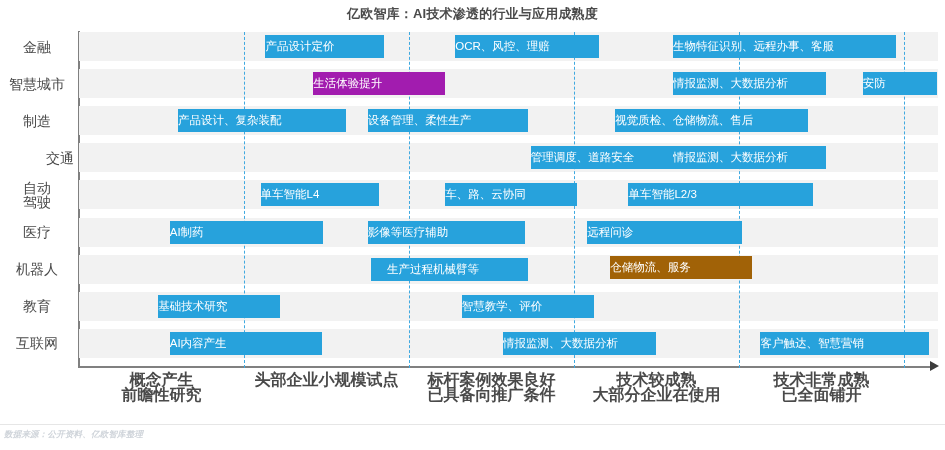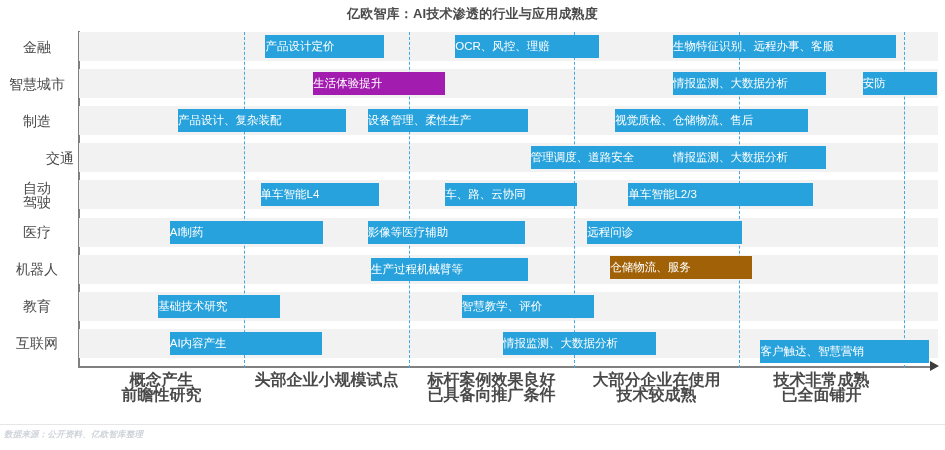--- a/index.html
+++ b/index.html
@@ -207,43 +207,43 @@
       <div class="bar-box" style="left: 367.75px; width: 160.05px; top: 109.2px; background: rgb(39, 162, 220);">设备管理、柔性生产</div>
       <div class="bar-box" style="left: 615.25px; width: 193.05px; top: 109.2px; background: rgb(39, 162, 220);">视觉质检、仓储物流、售后</div>
       <div class="bar-box" style="left: 504.7px; width: 160.05px; top: 146.3px; background: rgb(39, 162, 220); margin-left: 26px;">管理调度、道路安全</div>
       <div class="bar-box" style="left: 673px; width: 153.45px; top: 146.3px; background: rgb(39, 162, 220);">情报监测、大数据分析</div>
       <div class="bar-box" style="left: 260.5px; width: 118.8px; top: 183.4px; background: rgb(39, 162, 220);">单车智能L4</div>
       <div class="bar-box" style="left: 445.3px; width: 132px; top: 183.4px; background: rgb(39, 162, 220);">车、路、云协同</div>
       <div class="bar-box" style="left: 628.45px; width: 184.8px; top: 183.4px; background: rgb(39, 162, 220);">单车智能L2/3</div>
       <div class="bar-box" style="left: 169.75px; width: 153.45px; top: 220.5px; background: rgb(39, 162, 220);">AI制药</div>
       <div class="bar-box" style="left: 367.75px; width: 156.75px; top: 220.5px; background: rgb(39, 162, 220);">影像等医疗辅助</div>
       <div class="bar-box" style="left: 587.2px; width: 155.1px; top: 220.5px; background: rgb(39, 162, 220);">远程问诊</div>
-      <div class="bar-box" style="left: 371.05px; width: 156.75px; top: 257.6px; background: rgb(39, 162, 220);">生产过程机械臂等</div>
+      <div class="bar-box" style="left: 371.05px; width: 156.75px; top: 257.6px; background: rgb(39, 162, 220); padding-left: 16px;">生产过程机械臂等</div>
       <div class="bar-box" style="left: 610.3px; width: 141.9px; top: 256px; background: #a16207;">仓储物流、服务</div>
       <div class="bar-box" style="left: 158.2px; width: 122.1px; top: 294.7px; background: rgb(39, 162, 220);">基础技术研究</div>
       <div class="bar-box" style="left: 461.8px; width: 132px; top: 294.7px; background: rgb(39, 162, 220);">智慧教学、评价</div>
       <div class="bar-box" style="left: 169.75px; width: 151.8px; top: 331.8px; background: rgb(39, 162, 220);">AI内容产生</div>
       <div class="bar-box" style="left: 503.05px; width: 153.45px; top: 331.8px; background: rgb(39, 162, 220);">情报监测、大数据分析</div>
-      <div class="bar-box" style="left: 760.45px; width: 168.3px; top: 331.8px; background: rgb(39, 162, 220); margin-top: 8px;">客户触达、智慧营销</div>
+      <div class="bar-box" style="left: 760.45px; width: 168.3px; top: 331.8px; background: rgb(39, 162, 220);">客户触达、智慧营销</div>
     </div>
   <div id="x-labels">
       <div class="x-tick-label" style="left: 71.5px; width: 180px;">
         <div>概念产生</div>
         <div>前瞻性研究</div>
       </div>
       <div class="x-tick-label" style="left: 236.5px; width: 180px;">
         <div>头部企业小规模试点</div>
       </div>
       <div class="x-tick-label" style="left: 401.5px; width: 180px;">
         <div>标杆案例效果良好</div>
         <div>已具备向推广条件</div>
       </div>
       <div class="x-tick-label" style="left: 566.5px; width: 180px;">
+        <div>技术较成熟</div>
         <div>大部分企业在使用</div>
-        <div>技术较成熟</div>
       </div>
       <div class="x-tick-label" style="left: 731.5px; width: 180px;">
         <div>技术非常成熟</div>
         <div>已全面铺开</div>
       </div>
     </div>
 
   <div class="footer-rule"></div>
   <div class="footer-note">数据来源：公开资料、亿欧智库整理</div>
 </div>

